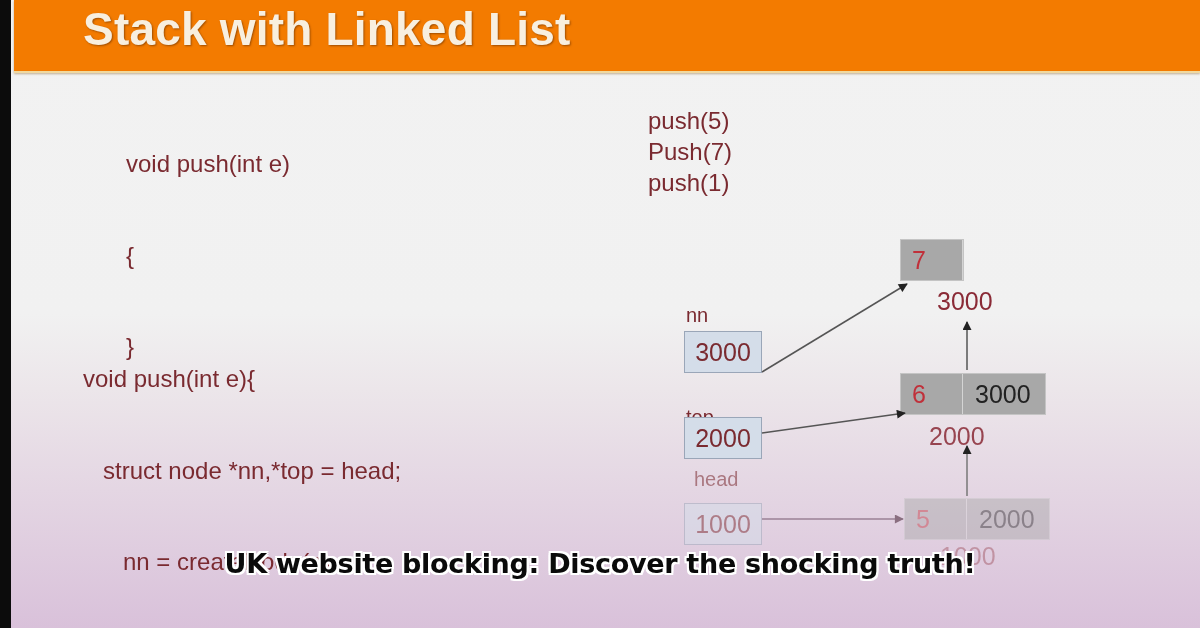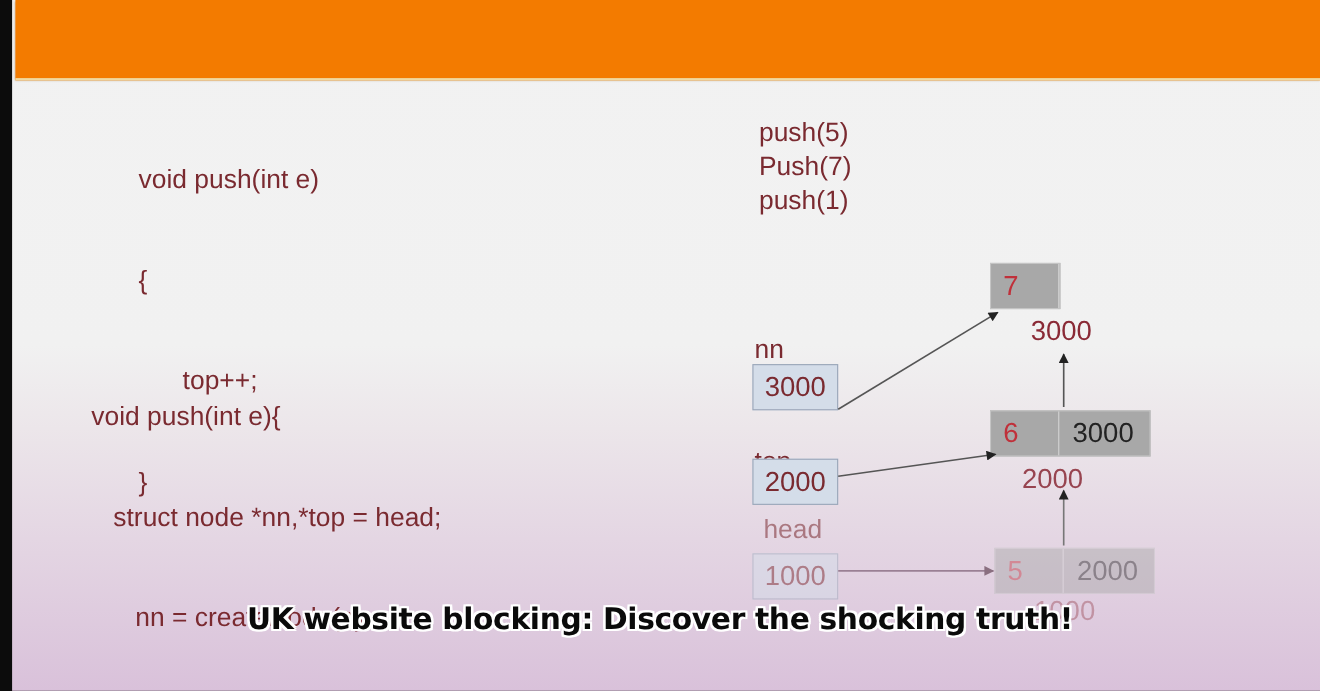--- a/index.html
+++ b/index.html
@@ -27,23 +27,23 @@
   }
   .code {
     position: absolute; font-family: "Liberation Sans", sans-serif;
     font-size: 24px; color: #7a2a30; line-height: 30.5px; white-space: pre;
   }
   .code .ln { display: block; }
   .code1 { left: 73px; top: 88px; margin-left: 42px; }
   .code2 { left: 72px; top: 303px; }
 
   .calls { position: absolute; left: 637px; top: 105px; font-size: 24px; color: #7a2a30; line-height: 31px; }
-  .calls .ln { display: block; margin-left: 42px; }
+  .calls .ln { display: block; }
 
-  .var-label { position: absolute; font-size: 24px; color: #7a2a30; }
+  .var-label { position: absolute; font-size: 20px; color: #7a2a30; }
   .var-box {
     position: absolute; width: 76px; height: 40px;
     background: #d4dde9; border: 1px solid #9aa6b8;
     font-size: 25px; color: #7a2a30; line-height: 40px; text-align: center;
   }
   .node {
     position: absolute; height: 40px; display: flex;
     background: #a8a8a8; border: 1px solid #c4c4c4;
   }
   .node .cell { height: 40px; line-height: 40px; font-size: 25px; }
@@ -58,25 +58,25 @@
     text-shadow: -2px -2px 0 #fff, 2px -2px 0 #fff, -2px 2px 0 #fff, 2px 2px 0 #fff,
                  0 -2px 0 #fff, 0 2px 0 #fff, -2px 0 0 #fff, 2px 0 0 #fff;
   }
   svg.arrows { position: absolute; left: 0; top: 0; width: 1200px; height: 628px; pointer-events: none; }
 </style>
 </head>
 <body>
 
 <div class="slide">
   <div class="title-bar"></div>
+  <div class="title-text">Stack with Linked List</div>
 
   <div class="code code1">
     <span class="ln">void push(int e)</span>
     <span class="ln">{</span>
-    <span class="ln">      top++;</span>
     <span class="ln">}</span>
   </div>
 
   <div class="code code2">
     <span class="ln">void push(int e){</span>
     <span class="ln">   struct node *nn,*top = head;</span>
     <span class="ln">      nn = createNode(e);</span>
     
     
     

